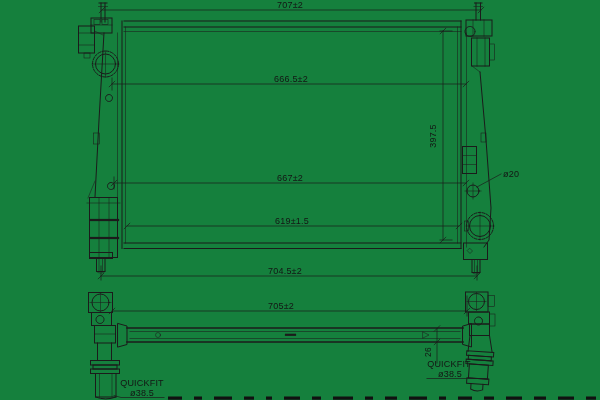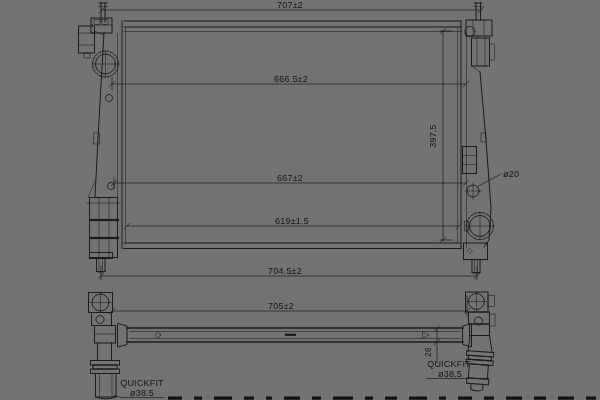--- a/index.html
+++ b/index.html
@@ -1,16 +1,16 @@
 <!DOCTYPE html>
 <html><head>
 <meta charset="utf-8">
 <style>
   html,body{margin:0;padding:0;background:#fff;}
-  .stage{position:relative;width:600px;height:400px;background:#737373;overflow:hidden;}
+  .stage{position:relative;width:600px;height:400px;background:#15803d;overflow:hidden;}
   svg{display:block;}
   .ln{stroke:#1b1b1b;fill:none;stroke-width:1;stroke-linecap:square;}
   .thin{stroke-width:.55;}
   .dim{stroke-width:.7;}
   .thick{stroke-width:2.2;}
   .serr{stroke-dasharray:2.6 1.5;}
   .hatch{stroke-dasharray:1.4 1;}
   .txt{fill:#141414;font-family:"Liberation Sans","DejaVu Sans",sans-serif;
        font-size:9px;letter-spacing:.2px;}
   .txt-sm{font-size:8.5px;}

